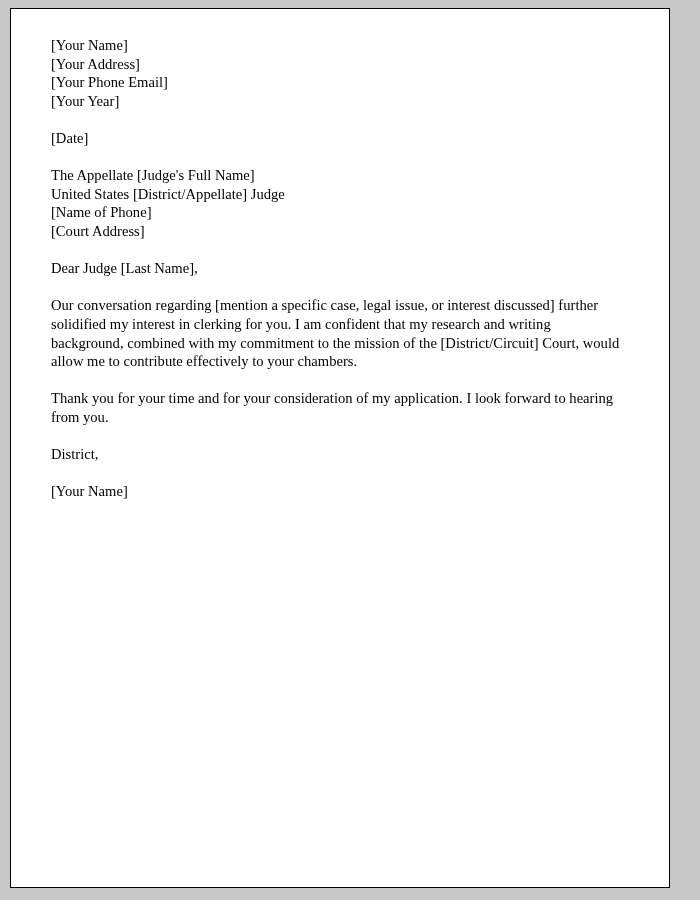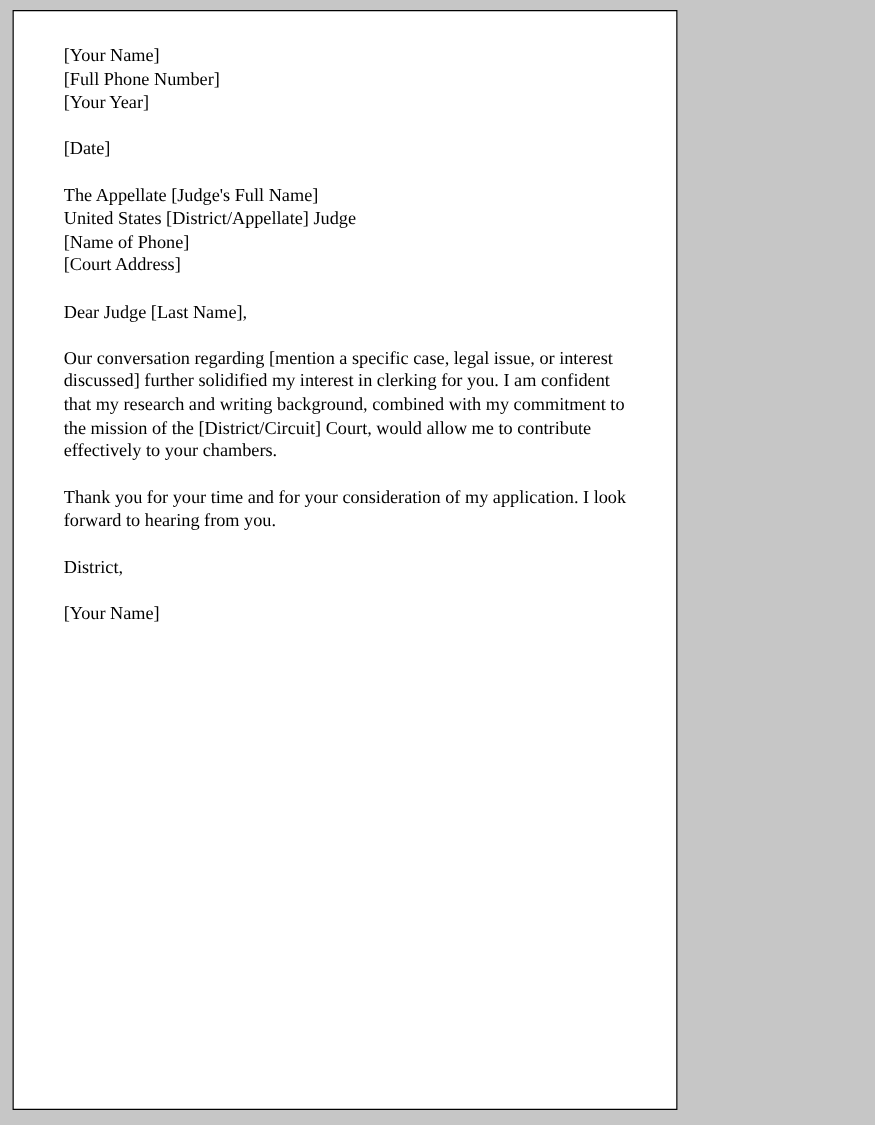--- a/index.html
+++ b/index.html
@@ -11,21 +11,21 @@
     height: 900px;
     background: #c6c6c6;
     font-family: "Liberation Serif", "DejaVu Serif", serif;
     position: relative;
     overflow: hidden;
   }
   .paper {
     position: absolute;
     left: 10px;
     top: 8px;
-    width: 532px;
+    width: 660px;
     height: 880px;
     background: #ffffff;
     border: 1px solid #000000;
     box-sizing: border-box;
   }
   .content {
     padding: 27px 40px 0 40px;
     color: #000000;
     font-size: 14.6px;
     line-height: 18.6px;
@@ -43,21 +43,22 @@
   }
 </style>
 </head>
 <body>
 
 <div class="paper">
   <div class="content">
 
     <div class="block">
       <div class="line">[Your Name]</div>
-      <div class="line">[Full Phone Number]</div>
+      <div class="line">[Your Address]</div>
+      <div class="line">[Your Phone Email]</div>
       <div class="line">[Your Year]</div>
     </div>
 
     <div class="block">
       <div class="line">[Date]</div>
     </div>
 
     <div class="block">
       <div class="line">The Appellate [Judge's Full Name]</div>
       <div class="line">United States [District/Appellate] Judge</div>

